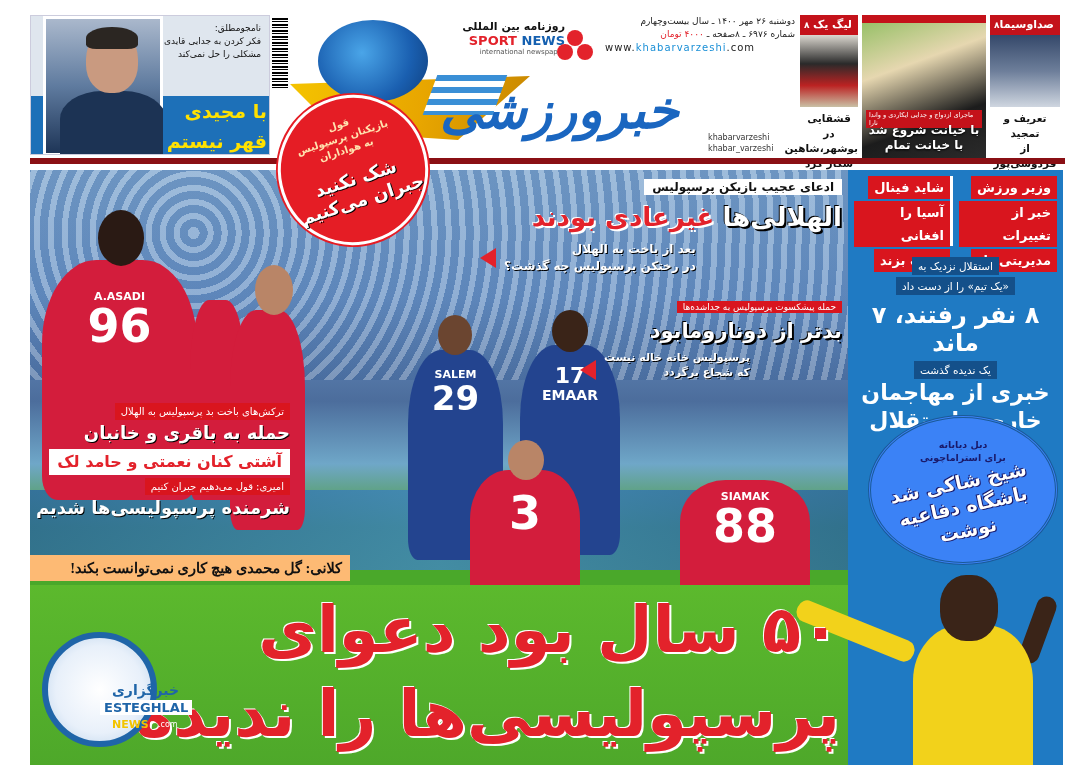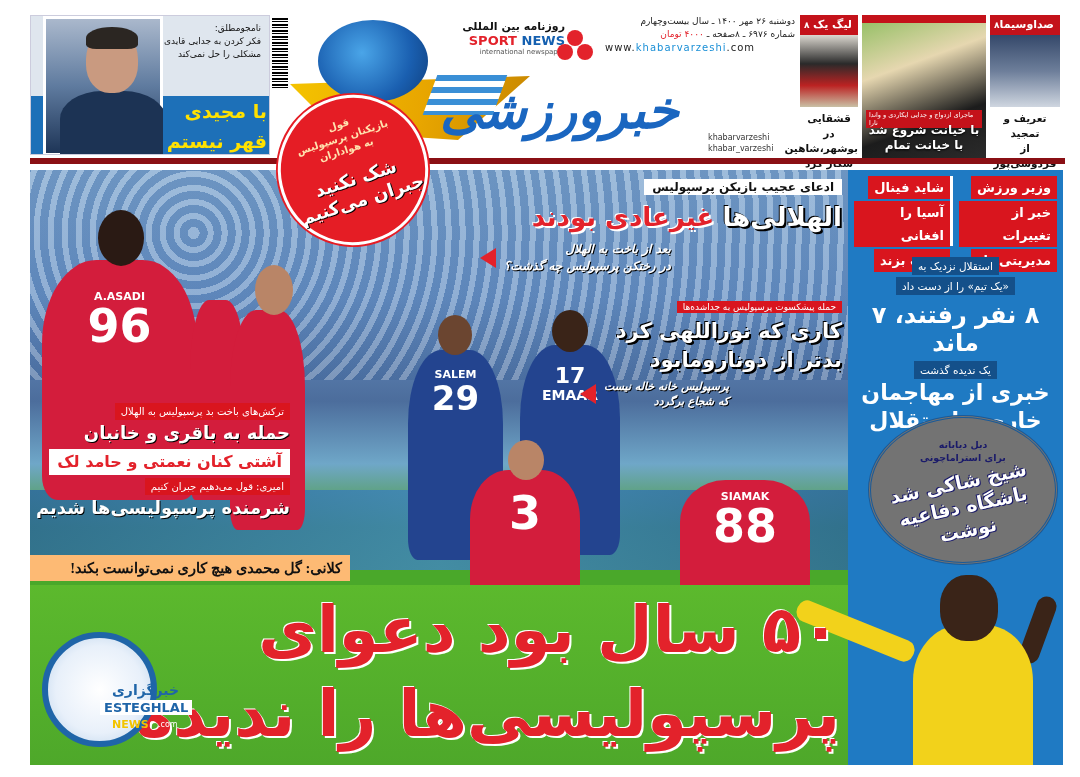--- a/index.html
+++ b/index.html
@@ -80,29 +80,29 @@
   .sticker { left: 278px; top: 95px; width: 150px; height: 150px; border-radius: 50%; background: #e51d25; border: 3px solid #fff; box-shadow: 0 0 0 2px #e51d25; transform: rotate(-18deg); }
   .sticker-small { left: 0; top: 18px; width: 100%; text-align: center; color: #ffe4b0; font-size: 10px; line-height: 13px; font-weight: bold; }
   .sticker-big { left: 0; top: 70px; width: 100%; text-align: center; color: #fff; font-size: 18px; font-weight: bold; line-height: 22px; text-shadow: 1px 1px 0 #000; }
 
   
   .kicker { background: #fff; color: #111; font-size: 12px; font-weight: bold; padding: 1px 8px; }
   .kicker-red { background: #d9151e; color: #fff; font-size: 9px; padding: 1px 6px; }
   .big-white { color: #fff; font-weight: bold; text-shadow: 2px 2px 0 #000, -1px -1px 0 #000; }
   .big-red { color: #e3222b; font-weight: bold; text-shadow: 2px 2px 0 #fff, -1px -1px 0 #fff; }
   .arrow { display: inline-block; width: 0; height: 0; border-top: 10px solid transparent; border-bottom: 10px solid transparent; border-right: 16px solid #e3222b; vertical-align: middle; }
-  .sub-white { color: #fff; font-size: 12px; font-weight: bold; line-height: 17px; text-shadow: 1px 1px 0 #000; font-style: italic; }
+  .sub-white { color: #fff; font-size: 12px; font-weight: bold; line-height: 17px; text-shadow: 1px 1px 0 #000; }
 
   
   .blue-col { left: 848px; top: 170px; width: 215px; height: 595px; background: #1f7ac3; }
   .red-box { background: #d9151e; color: #fff; font-size: 13px; font-weight: bold; line-height: 23px; padding: 0 6px; margin-bottom: 2px; display: inline-block; }
   .divider-v { left: 102px; top: 6px; width: 3px; height: 70px; background: #fff; }
   .navy-tag { background: #14508a; color: #fff; font-size: 10.5px; padding: 1px 6px; display: inline-block; line-height: 16px; }
   .blue-big { color: #fff; font-weight: bold; font-size: 22px; line-height: 28px; text-align: center; }
-  .yellow-circle { left: 20px; top: 245px; width: 190px; height: 150px; border-radius: 50%; background: #737373; border: 3px double #1a5a98; }
+  .yellow-circle { left: 20px; top: 245px; width: 190px; height: 150px; border-radius: 50%; background: #3b82f6; border: 3px double #1a5a98; }
   .yc-small { left: 0; top: 20px; width: 100%; text-align: center; font-size: 9.5px; font-weight: bold; color: #1a1a6a; line-height: 13px; }
   .yc-big { left: 0; top: 52px; width: 100%; text-align: center; font-size: 19px; font-weight: bold; color: #fff; line-height: 24px; text-shadow: 1px 1px 0 #1a1a6a, -1px -1px 0 #1a1a6a; transform: rotate(-12deg); }
   .keeper { left: 40px; top: 405px; width: 180px; height: 190px; }
   .keeper-body { left: 25px; top: 50px; width: 120px; height: 140px; background: #f2d21b; border-radius: 40% 40% 0 0; }
   .keeper-head { left: 52px; top: 0; width: 58px; height: 66px; border-radius: 45%; background: #3a2418; }
   .keeper-arm-l { left: -95px; top: 45px; width: 125px; height: 22px; background: #f2d21b; transform: rotate(22deg); border-radius: 10px; }
   .keeper-arm-r { left: 140px; top: 20px; width: 20px; height: 70px; background: #3a2418; transform: rotate(20deg); border-radius: 10px; }
 
   
   .left-stack { left: 30px; top: 400px; width: 260px; }
@@ -289,24 +289,23 @@
       <div>بعد از باخت به الهلال</div>
       <div>در رختکن پرسپولیس چه گذشت؟</div>
     </div>
     <span class="arrow"></span>
   </div>
 </div>
 
 <div class="abs rtl" style="left:580px;top:295px;width:262px;text-align:right;">
   <span class="kicker-red">حمله پیشکسوت پرسپولیس به جداشده‌ها</span>
   <div class="big-white" style="font-size:21px;line-height:29px;margin-top:3px;">
-    <div>کاری که نوراللهی کرد</div>
     <div>بدتر از دونارومابود</div>
   </div>
-  <div style="display:flex;justify-content:flex-end;align-items:center;gap:8px;margin-top:4px;">
+  <div style="display:flex;justify-content:flex-end;align-items:flex-end;gap:8px;margin-top:4px;">
     <div class="sub-white" style="font-size:11px;line-height:15px;">
       <div>پرسپولیس خانه خاله نیست</div>
       <div>که شجاع برگردد</div>
     </div>
     <span class="arrow"></span>
   </div>
 </div>
 
 <div class="abs left-stack rtl">
   <span class="ls-red">ترکش‌های باخت بد پرسپولیس به الهلال</span>

